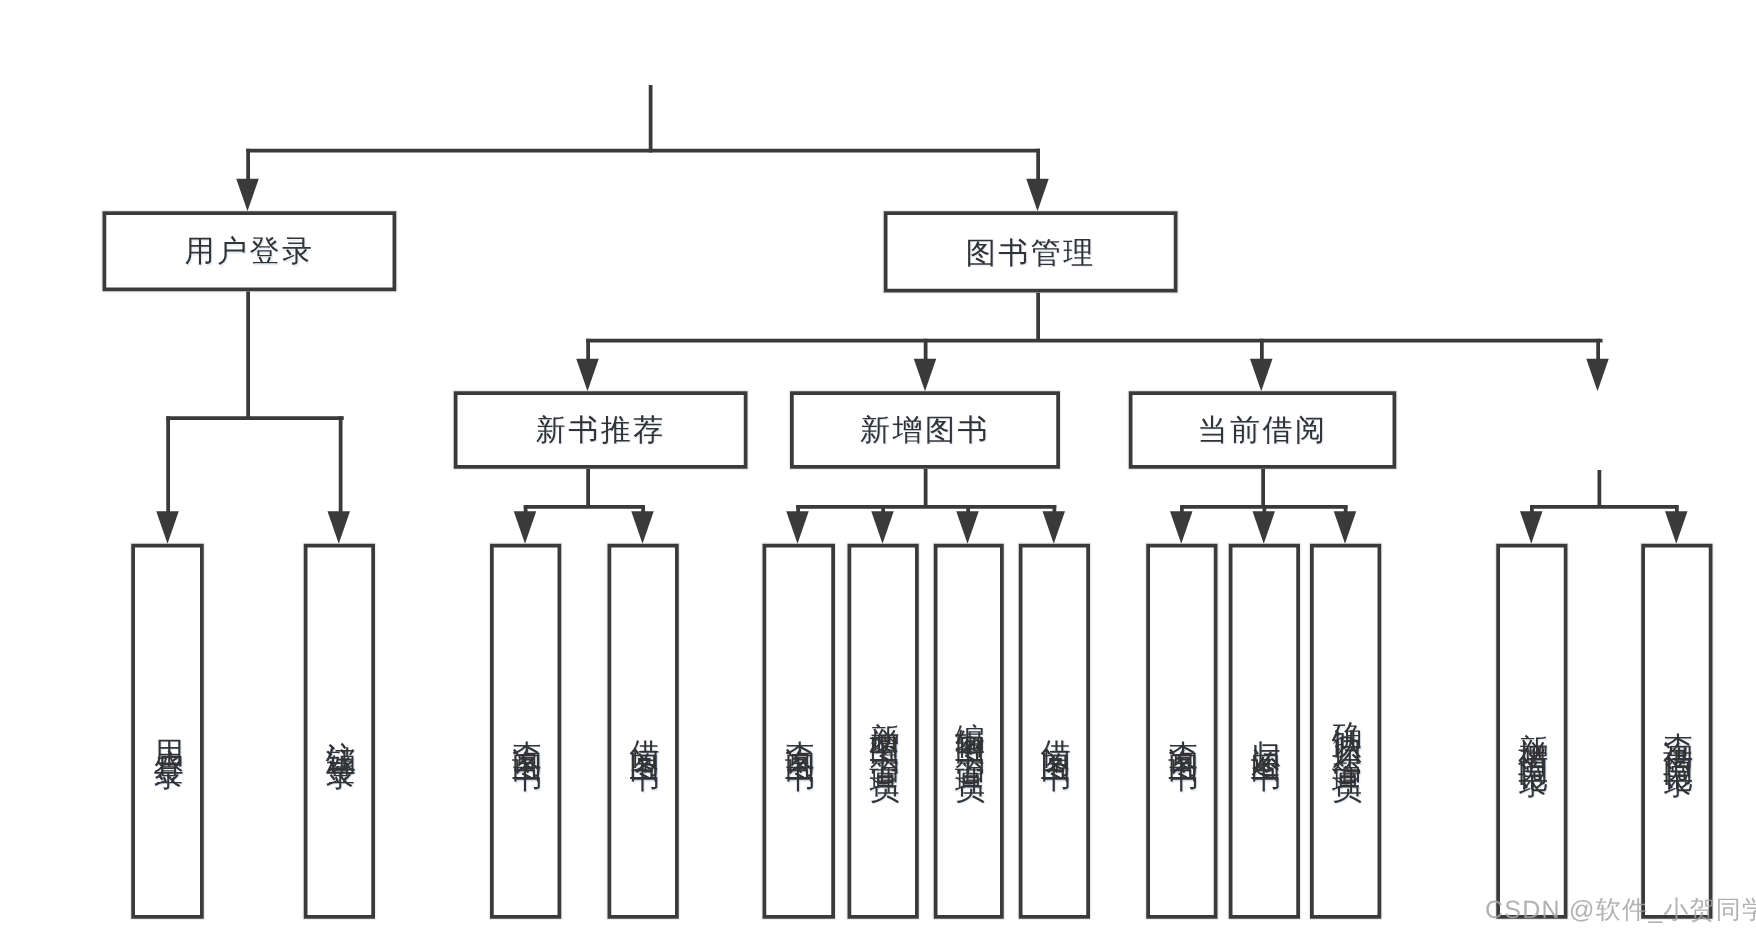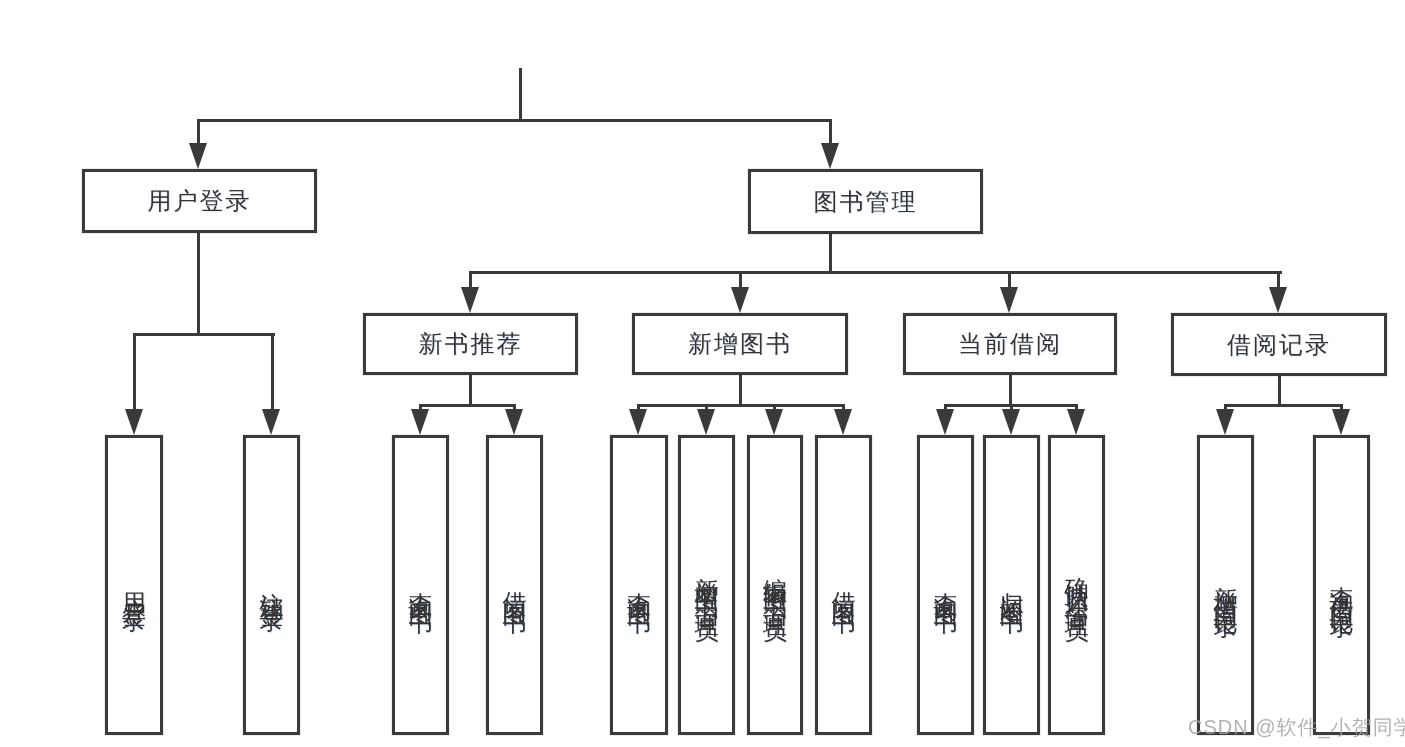--- a/index.html
+++ b/index.html
@@ -39,21 +39,21 @@
   <div class="cline" style="left:519px;top:68px;width:3px;height:54px;"></div>
   <div class="cline" style="left:197px;top:119px;width:635px;height:3px;"></div>
   <div class="cline" style="left:197px;top:119px;width:3px;height:28px;"></div>
   <div class="ahead" style="left:189px;top:143px;"></div>
   <div class="cline" style="left:829px;top:119px;width:3px;height:28px;"></div>
   <div class="ahead" style="left:821px;top:143px;"></div>
 
   <div class="node" style="left:82px;top:169px;width:235px;height:64px;">
     <span class="lbl">用户登录</span>
   </div>
-  <div class="node" style="left:748px;top:169px;width:235px;height:65px;">
+  <div class="node" style="left:707px;top:169px;width:235px;height:65px;">
     <span class="lbl">图书管理</span>
   </div>
 
   <div class="cline" style="left:197px;top:233px;width:3px;height:102px;"></div>
   <div class="cline" style="left:133px;top:333px;width:142px;height:3px;"></div>
   <div class="cline" style="left:133px;top:333px;width:3px;height:78px;"></div>
   <div class="ahead" style="left:125px;top:409px;"></div>
   <div class="cline" style="left:271px;top:333px;width:3px;height:78px;"></div>
   <div class="ahead" style="left:262px;top:409px;"></div>
 
@@ -61,31 +61,28 @@
   <div class="cline" style="left:469px;top:271px;width:813px;height:3px;"></div>
   <div class="cline" style="left:469px;top:271px;width:3px;height:20px;"></div>
   <div class="ahead" style="left:461px;top:287px;"></div>
   <div class="cline" style="left:739px;top:271px;width:3px;height:20px;"></div>
   <div class="ahead" style="left:731px;top:287px;"></div>
   <div class="cline" style="left:1008px;top:271px;width:3px;height:20px;"></div>
   <div class="ahead" style="left:1000px;top:287px;"></div>
   <div class="cline" style="left:1277px;top:271px;width:3px;height:20px;"></div>
   <div class="ahead" style="left:1269px;top:287px;"></div>
 
-  <div class="node" style="left:363px;top:313px;width:215px;height:62px;">
+  <div class="node" style="left:363px;top:313px;width:235px;height:62px;">
     <span class="lbl">新书推荐</span>
   </div>
   <div class="node" style="left:632px;top:313px;width:216px;height:62px;">
     <span class="lbl">新增图书</span>
   </div>
   <div class="node" style="left:903px;top:313px;width:214px;height:62px;">
     <span class="lbl">当前借阅</span>
-  </div>
-  <div class="node" style="left:1171px;top:313px;width:216px;height:63px;">
-    <span class="lbl">借阅记录</span>
   </div>
 
   <div class="cline" style="left:469px;top:375px;width:3px;height:31px;"></div>
   <div class="cline" style="left:419px;top:404px;width:97px;height:3px;"></div>
   <div class="cline" style="left:419px;top:404px;width:3px;height:8px;"></div>
   <div class="ahead" style="left:411px;top:409px;"></div>
   <div class="cline" style="left:513px;top:404px;width:3px;height:8px;"></div>
   <div class="ahead" style="left:505px;top:409px;"></div>
 
   <div class="cline" style="left:739px;top:375px;width:3px;height:31px;"></div>

